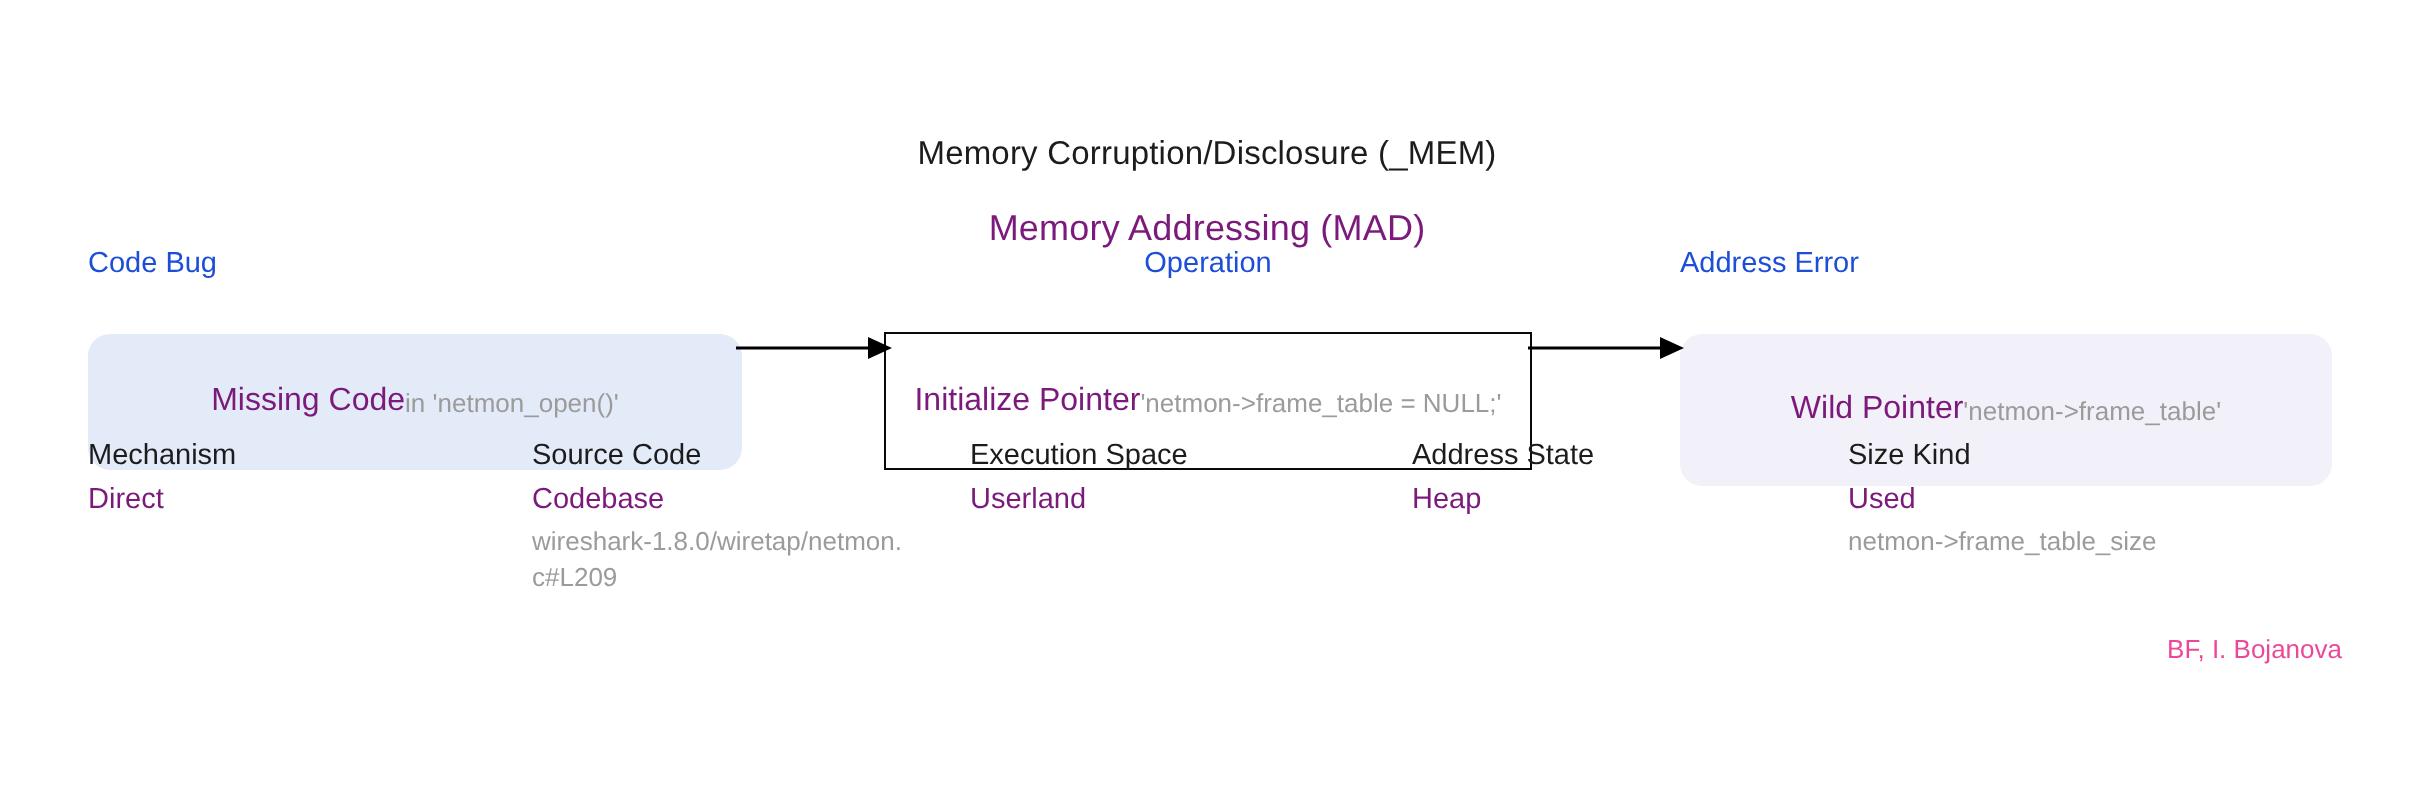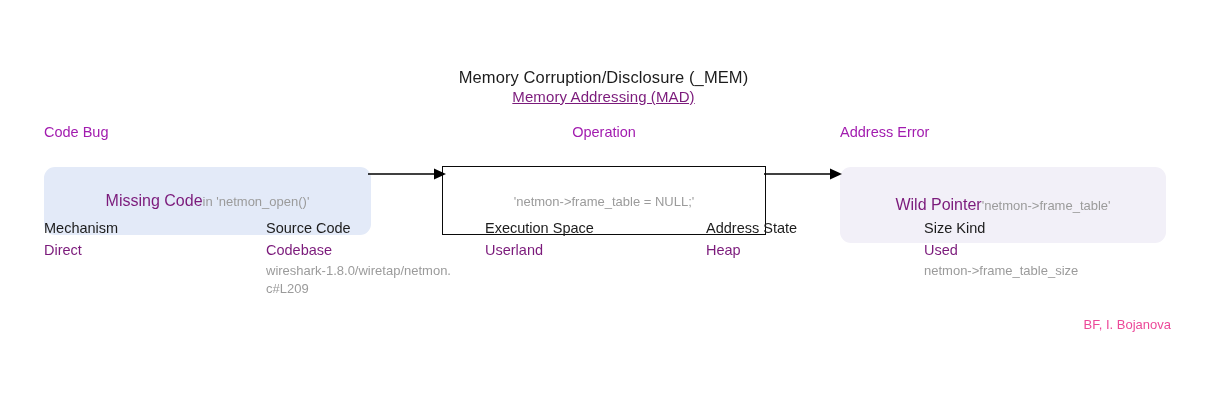--- a/index.html
+++ b/index.html
@@ -30,32 +30,31 @@
     width: 1207px;
     text-align: center;
   }
   .title-main {
     top: 68px;
     font-size: 16.5px;
     color: #1c1c1c;
     letter-spacing: 0.1px;
   }
   .title-sub {
-    top: 88px;
-    font-size: 15px;
+    top: 104px;
+    font-size: 18px;
     color: #7b1a7b;
     letter-spacing: 0.1px;
-    text-decoration: underline;
   }
 
   
   .node-caption {
     position: absolute;
     font-size: 14.5px;
-    color: #a21caf;
+    color: #1d4ed8;
     white-space: nowrap;
   }
   #cap-bug     { left: 44px;  top: 124px; }
   #cap-op      { left: 443px; top: 124px; width: 322px; text-align: center; }
   #cap-err     { left: 840px; top: 124px; }
 
   
   .node-box {
     position: absolute;
     box-sizing: border-box;
@@ -151,20 +150,21 @@
   <div class="node-caption" id="cap-bug">Code Bug</div>
   <div class="node-caption" id="cap-op">Operation</div>
   <div class="node-caption" id="cap-err">Address Error</div>
 
   <div class="node-box" id="box-bug">
     <div class="node-title">Missing Code</div>
     <div class="node-detail">in 'netmon_open()'</div>
   </div>
 
   <div class="node-box" id="box-op">
+    <div class="node-title">Initialize Pointer</div>
     <div class="node-detail">'netmon-&gt;frame_table = NULL;'</div>
   </div>
 
   <div class="node-box" id="box-err">
     <div class="node-title">Wild Pointer</div>
     <div class="node-detail">'netmon-&gt;frame_table'</div>
   </div>
 
   <svg class="arrow" id="arrow-1" width="78" height="16" viewBox="0 0 78 16">
     <line x1="0" y1="8" x2="67" y2="8" stroke="#000000" stroke-width="1.5"></line>

